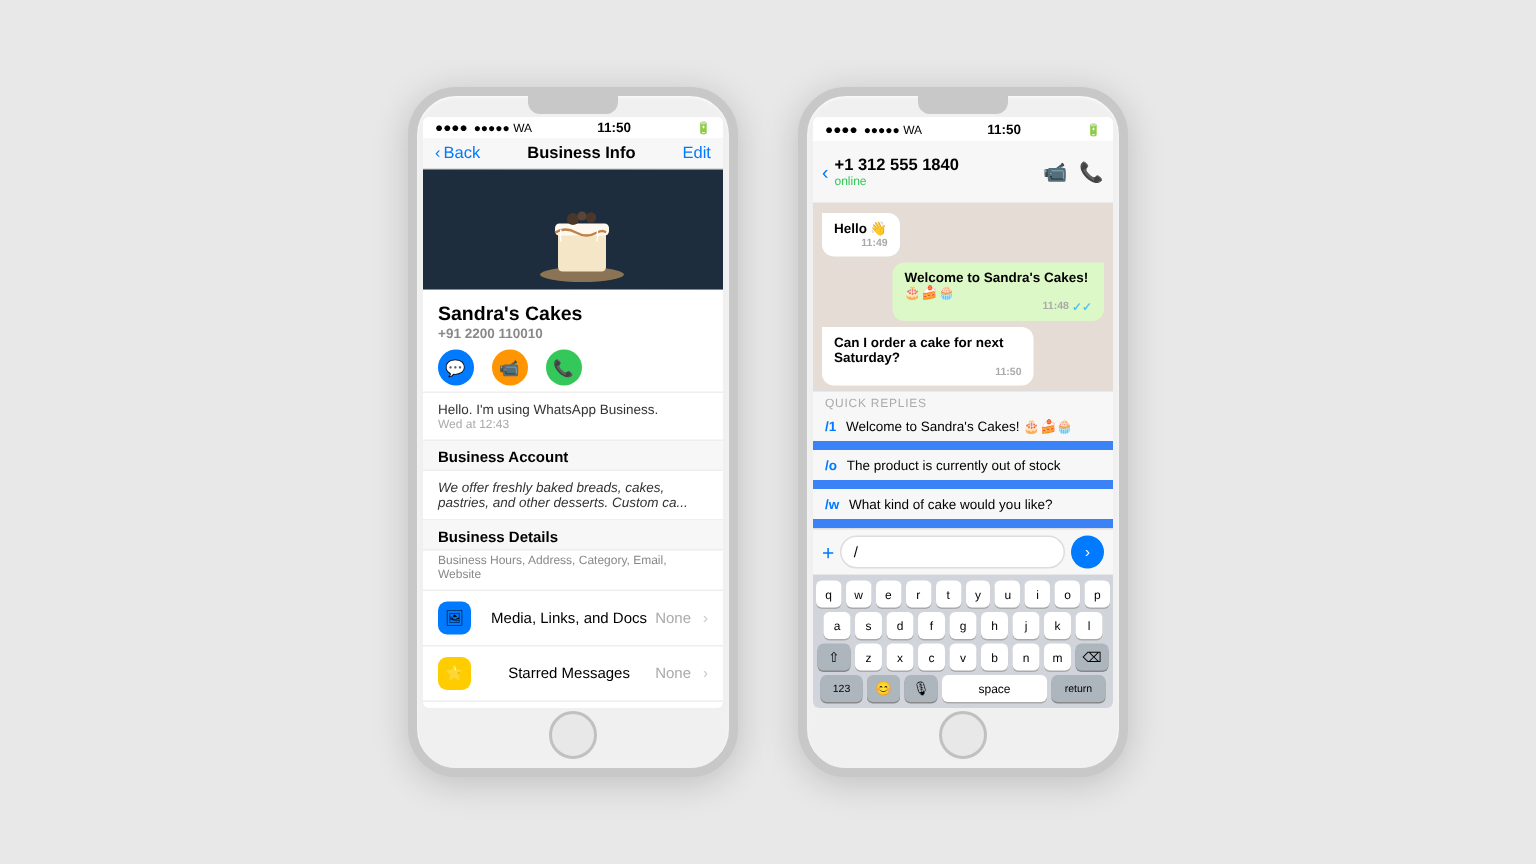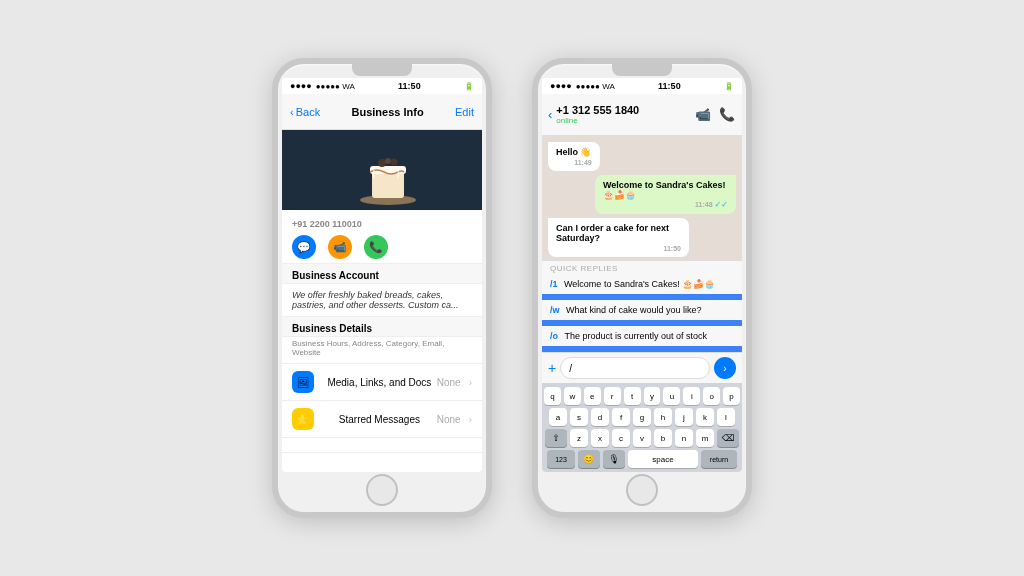--- a/index.html
+++ b/index.html
@@ -370,28 +370,33 @@
           <circle cx="106" cy="31" r="3" fill="#5a4538"></circle>
 
           <path d="M88 42 Q95 38 102 42 Q109 46 116 42 Q120 40 122 42" stroke="#c0824a" stroke-width="1.5" fill="none"></path>
 
           <path d="M92 40 Q91 44 92 48" stroke="#fff" stroke-width="1" fill="none"></path>
           <path d="M116 40 Q117 44 116 48" stroke="#fff" stroke-width="1" fill="none"></path>
         </svg>
       </div>
 
       <div class="info-section">
+        <div class="business-name">Sandra's Cakes</div>
         <div class="phone-number">+91 2200 110010</div>
         <div class="action-icons">
           <div class="action-icon-circle icon-msg">💬</div>
           <div class="action-icon-circle icon-vid">📹</div>
           <div class="action-icon-circle icon-call">📞</div>
         </div>
       </div>
 
+      <div class="status-text">
+        <div>Hello. I'm using WhatsApp Business.</div>
+        <div class="status-date">Wed at 12:43</div>
+      </div>
 
       <div class="section-header">Business Account</div>
       <div class="description-section">
         <div class="description-text">We offer freshly baked breads, cakes, pastries, and other desserts. Custom ca...</div>
       </div>
 
       <div class="section-header" style="display:flex;justify-content:space-between;align-items:center;">Business Details</div>
       <div class="section-detail">Business Hours, Address, Category, Email, Website</div>
 
       <div class="menu-item">
@@ -459,26 +464,26 @@
         </div>
       </div>
 
       <div class="quick-replies-section">
         <div class="quick-replies-header">QUICK REPLIES</div>
         <div class="quick-reply-item">
           <span class="quick-reply-shortcut">/1</span>
           <span style="margin-left:4px;">Welcome to Sandra's Cakes! 🎂🍰🧁</span>
         </div>
         <div class="quick-reply-item">
+          <span class="quick-reply-shortcut">/o</span>
+          <span style="margin-left:4px;">The product is currently out of stock</span>
+        </div>
+        <div class="quick-reply-item">
           <span class="quick-reply-shortcut">/w</span>
           <span style="margin-left:4px;">What kind of cake would you like?</span>
-        </div>
-        <div class="quick-reply-item">
-          <span class="quick-reply-shortcut">/o</span>
-          <span style="margin-left:4px;">The product is currently out of stock</span>
         </div>
       </div>
 
       <div class="message-input-bar">
         <span class="input-plus">+</span>
         <div class="input-field">
           <span>/</span>
         </div>
         <div class="input-send">
           <span>›</span>

